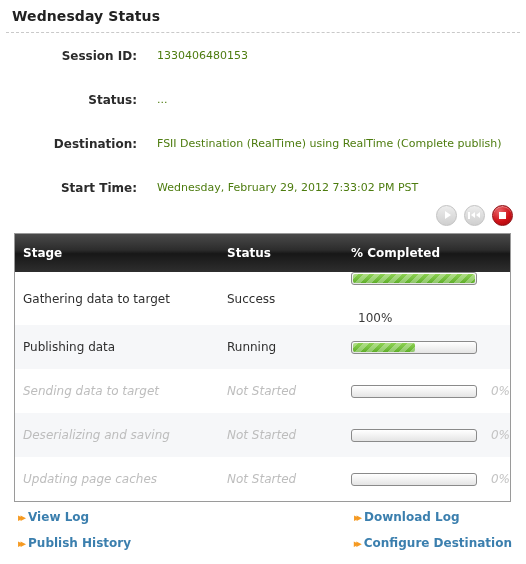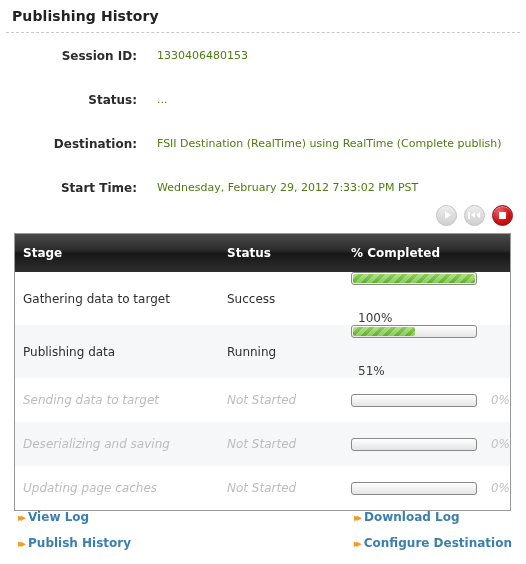--- a/index.html
+++ b/index.html
@@ -226,21 +226,21 @@
     color: #f59a22;
     font-size: 11px;
     margin-right: 5px;
     letter-spacing: -3px;
     font-weight: bold;
   }
 </style>
 </head>
 <body>
 
-<div id="page-title">Publishing History</div>
+<div id="page-title">Wednesday Status</div>
 <div id="title-rule"></div>
 
 <div id="info-block">
   <div class="info-row">
     <div class="info-label">Session ID:</div>
     <div class="info-value">1330406480153</div>
   </div>
   <div class="info-row">
     <div class="info-label">Status:</div>
     <div class="info-value">...</div>
@@ -292,21 +292,20 @@
   </div>
 
   <div class="table-row alt">
     <div class="cell-stage">Publishing data</div>
     <div class="cell-status">Running</div>
     <div class="cell-pct">
       <div class="pct-stack">
         <div class="pbar">
           <div class="pbar-fill" style="width:51%"></div>
         </div>
-        <div class="pct-label">51%</div>
       </div>
     </div>
   </div>
 
   <div class="table-row pending">
     <div class="cell-stage">Sending data to target</div>
     <div class="cell-status">Not Started</div>
     <div class="cell-pct">
       <div class="pbar">
         <div class="pbar-fill" style="width:0%"></div>

